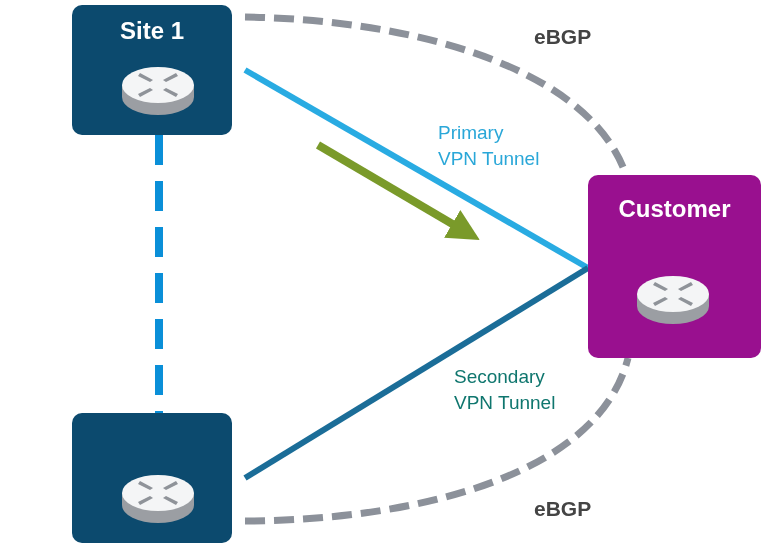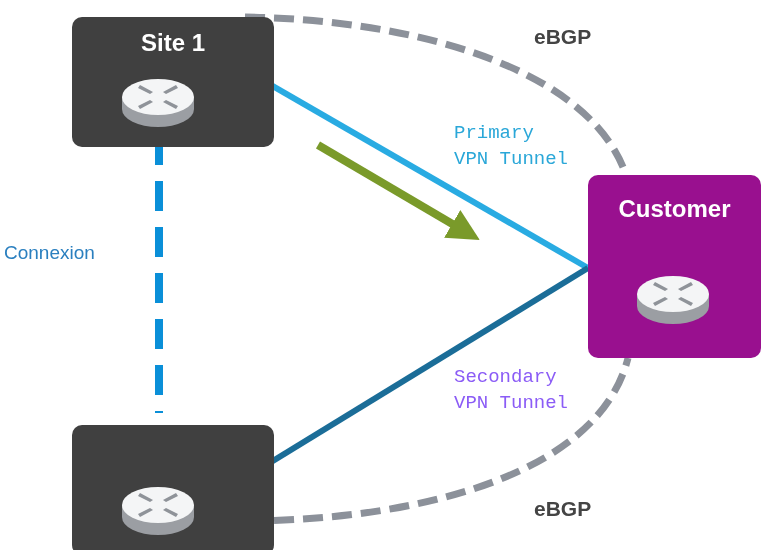--- a/index.html
+++ b/index.html
@@ -2,28 +2,28 @@
 <html><head>
   <meta charset="utf-8">
   <style>
     html, body { margin: 0; padding: 0; background: #ffffff; }
     body { width: 768px; height: 550px; position: relative; overflow: hidden;
            font-family: "Liberation Sans", sans-serif; }
     svg.canvas { position: absolute; left: 0; top: 0; }
     .node { position: absolute; border-radius: 10px; box-sizing: border-box; }
     .node-title { position: absolute; left: 0; right: 0; text-align: center;
                   color: #ffffff; font-weight: bold; }
-    .site { background: #404040; width: 202px; height: 130px; margin-top: 12px; }
+    .site { background: #0c4a6e; width: 160px; height: 130px; }
     .site .node-title { top: 12px; font-size: 24px; }
     .customer { background: #99108f; width: 173px; height: 183px; left: 588px; top: 175px; padding-left: 26px; }
     .customer .node-title { top: 18px; font-size: 24px; line-height: 32px; }
     .router { position: absolute; }
     .label { position: absolute; font-size: 19px; line-height: 26px; }
-    .lbl-primary { color: #2aa7d8; left: 454px; top: 120px; font-family: Liberation Mono, monospace; }
-    .lbl-secondary { color: #8b5cf6; left: 454px; top: 364px; font-family: Liberation Mono, monospace; }
+    .lbl-primary { color: #2aa7d8; left: 438px; top: 120px; }
+    .lbl-secondary { color: #0f766e; left: 454px; top: 364px; }
     .lbl-ebgp { color: #444444; font-size: 21px; font-weight: bold; }
     .lbl-backbone { color: #2a7fbf; left: 4px; top: 240px; }
   </style>
 </head>
 <body>
 
 <svg class="canvas" width="768" height="550">
   <defs>
     <marker id="arrowhead" markerWidth="4" markerHeight="4" refX="2" refY="2" orient="auto" markerUnits="strokeWidth">
       <path d="M0,0 L4,2 L0,4 Z" fill="#7a9a2a"></path>
@@ -93,14 +93,13 @@
   <div>Primary</div>
   <div>VPN Tunnel</div>
 </div>
 
 <div class="label lbl-secondary">
   <div>Secondary</div>
   <div>VPN Tunnel</div>
 </div>
 
 <div class="label lbl-backbone">
-  <div>Connexion</div>
 </div>
 
 </body></html>

